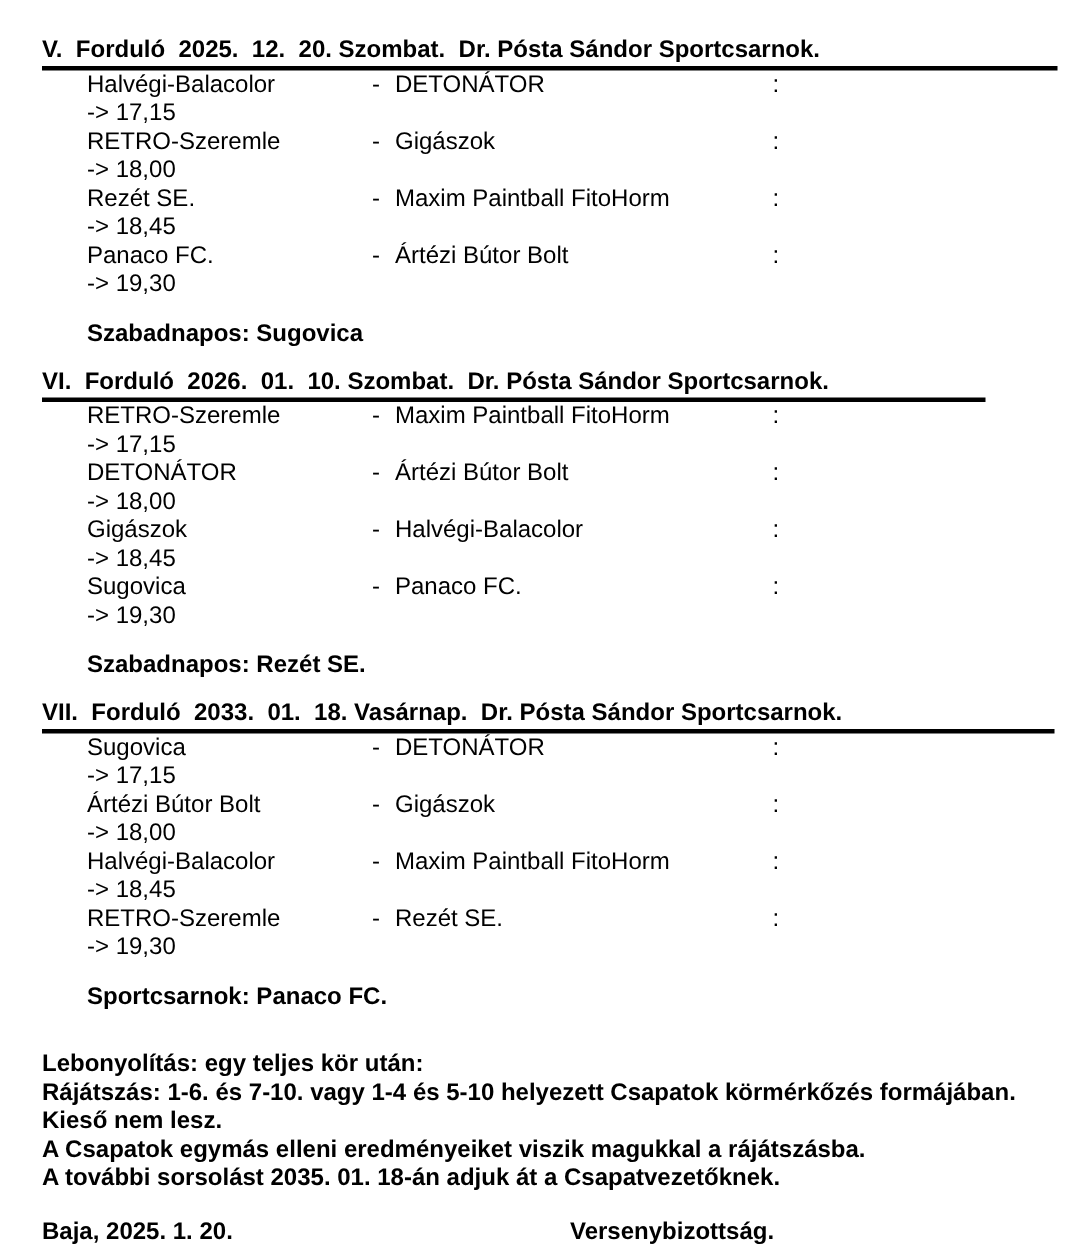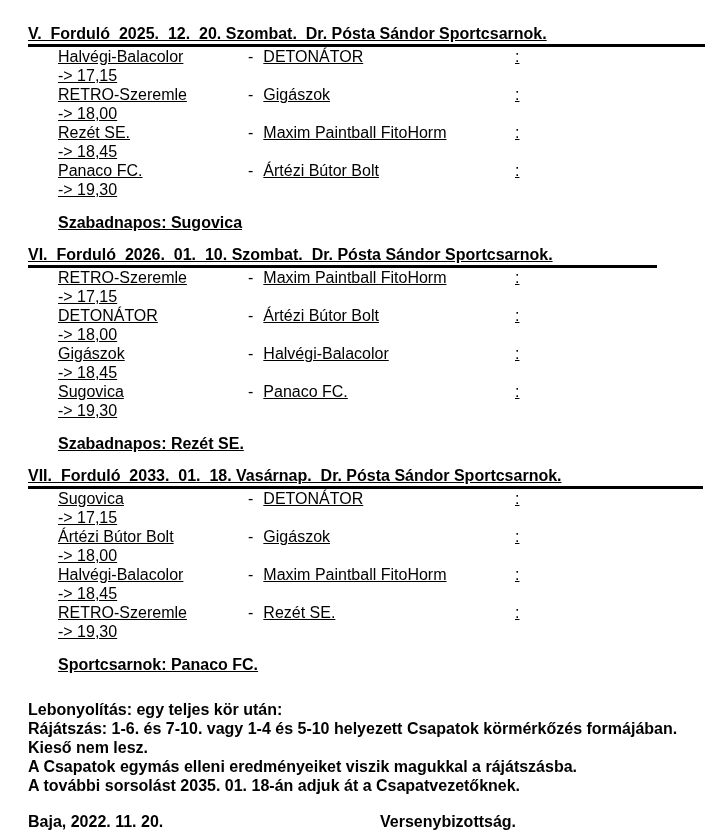--- a/index.html
+++ b/index.html
@@ -12,21 +12,21 @@
   }
   .round-header{
     font-weight:bold;white-space:pre;
     line-height:19px;padding-bottom:1px;
     border-bottom:3px solid #000;
     margin:0;
   }
   .u0{width:677px;}
   .u1{width:629px;}
   .u2{width:675px;}
-  .round{margin-bottom:13px;text-decoration:underline;}
+  .round{margin-bottom:13px;}
   .matches{margin-left:30px;}
   .match-line{display:grid;grid-template-columns:190px 267px auto;}
   .away-cell .dash{display:inline-block;margin-right:10px;}
   .time{white-space:pre;}
   .bye{font-weight:bold;margin:14px 0 0 30px;}
   .footer{font-weight:bold;margin-top:26px;}
   .footer-line{white-space:pre;}
   .signature{position:relative;font-weight:bold;margin-top:17px;height:19px;}
   .committee{position:absolute;left:352px;top:0;}
 </style>
@@ -154,17 +154,17 @@
 
   <div class="footer">
     <div class="footer-line">Lebonyolítás: egy teljes kör után:</div>
     <div class="footer-line">Rájátszás: 1-6. és 7-10. vagy 1-4 és 5-10 helyezett Csapatok körmérkőzés formájában.</div>
     <div class="footer-line">Kieső nem lesz.</div>
     <div class="footer-line">A Csapatok egymás elleni eredményeiket viszik magukkal a rájátszásba.</div>
     <div class="footer-line">A további sorsolást 2035. 01. 18-án adjuk át a Csapatvezetőknek.</div>
   </div>
 
   <div class="signature">
-    <span>Baja, 2022. 11. 20.</span>
+    <span>Baja, 2025. 1. 20.</span>
     <span class="committee">Versenybizottság.</span>
   </div>
 
 </div>
 
 </body></html>

